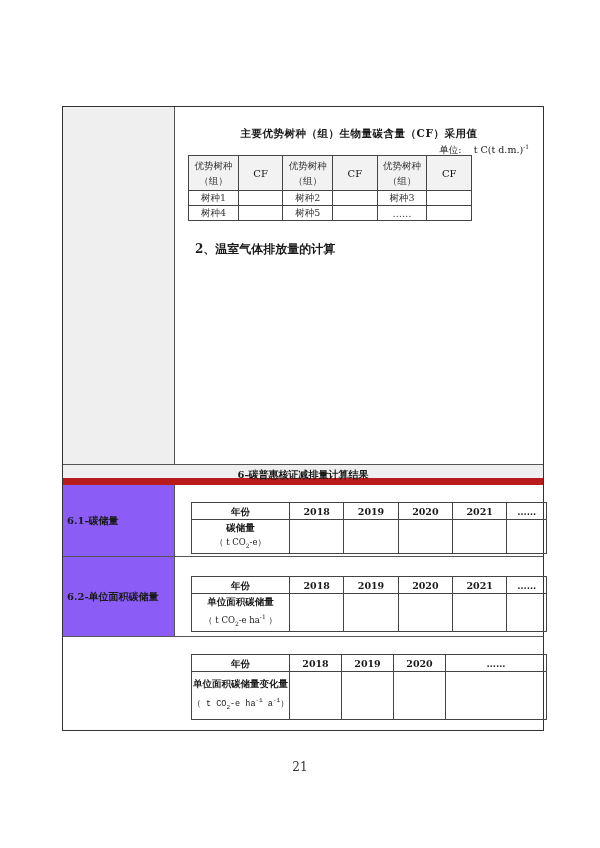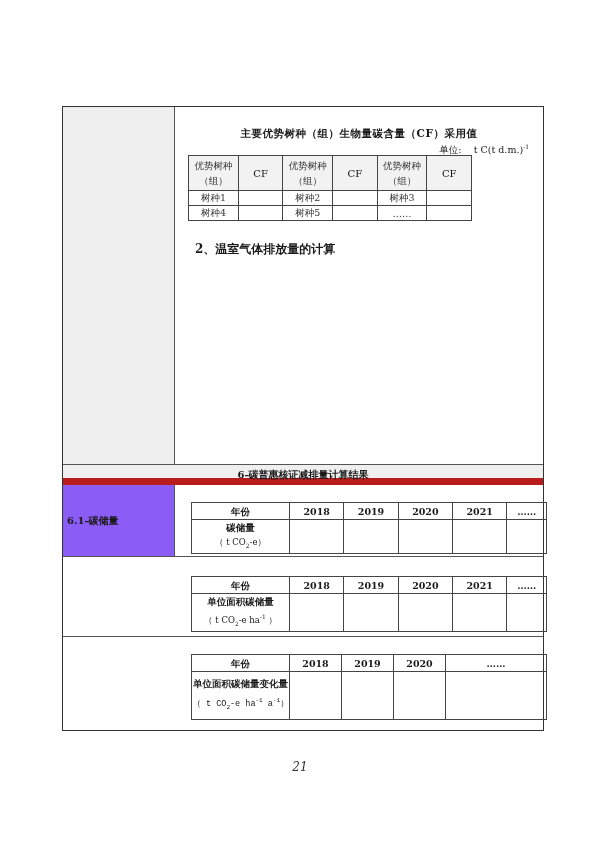--- a/index.html
+++ b/index.html
@@ -33,21 +33,21 @@
   .sub-body { position: absolute; left: 112px; top: 0; bottom: 0; right: 0; margin-left: 12px; }
 
   .yr-table { position: absolute; left: 4px; width: 356px; font-size: 9.5px; }
   .yr-table td { border: 1px solid #444; text-align: center; vertical-align: middle; }
   .yr-table tr.yrs td { height: 17px; font-weight: bold; }
   .yr-table td.lbl { width: 98px; line-height: 15px; }
   .yr-table .lbl-main { font-weight: bold; display: block; }
   .yr-table .lbl-unit { font-size: 8.5px; display: block; }
   .yr-table sub, .yr-table sup { font-size: 6px; }
 
-  .page-num { position: absolute; left: 0; right: 0; top: 760px; text-align: center; font-size: 12px; color: #333; font-style: italic; }
+  .page-num { position: absolute; left: 0; right: 0; top: 760px; text-align: center; font-size: 12px; color: #333; }
 </style>
 </head>
 <body>
 
 <div class="outer">
   <div class="left-col-bg"></div>
 
   <div class="right-top">
     <div class="cf-title">主要优势树种（组）生物量碳含量（CF）采用值</div>
     <div class="cf-unit">
@@ -120,20 +120,21 @@
           <td></td>
           <td></td>
           <td></td>
         </tr>
       </tbody>
         </table>
     </div>
   </div>
 
   <div class="sub-row" style="top:450px; height:80px;">
+    <div class="sub-label">6.2-单位面积碳储量</div>
     <div class="sub-body">
       <table class="yr-table" style="top:19px;">
         <tbody>
             <tr class="yrs">
           <td class="lbl">年份</td>
           <td>2018</td>
           <td>2019</td>
           <td>2020</td>
           <td>2021</td>
           <td>……</td>

